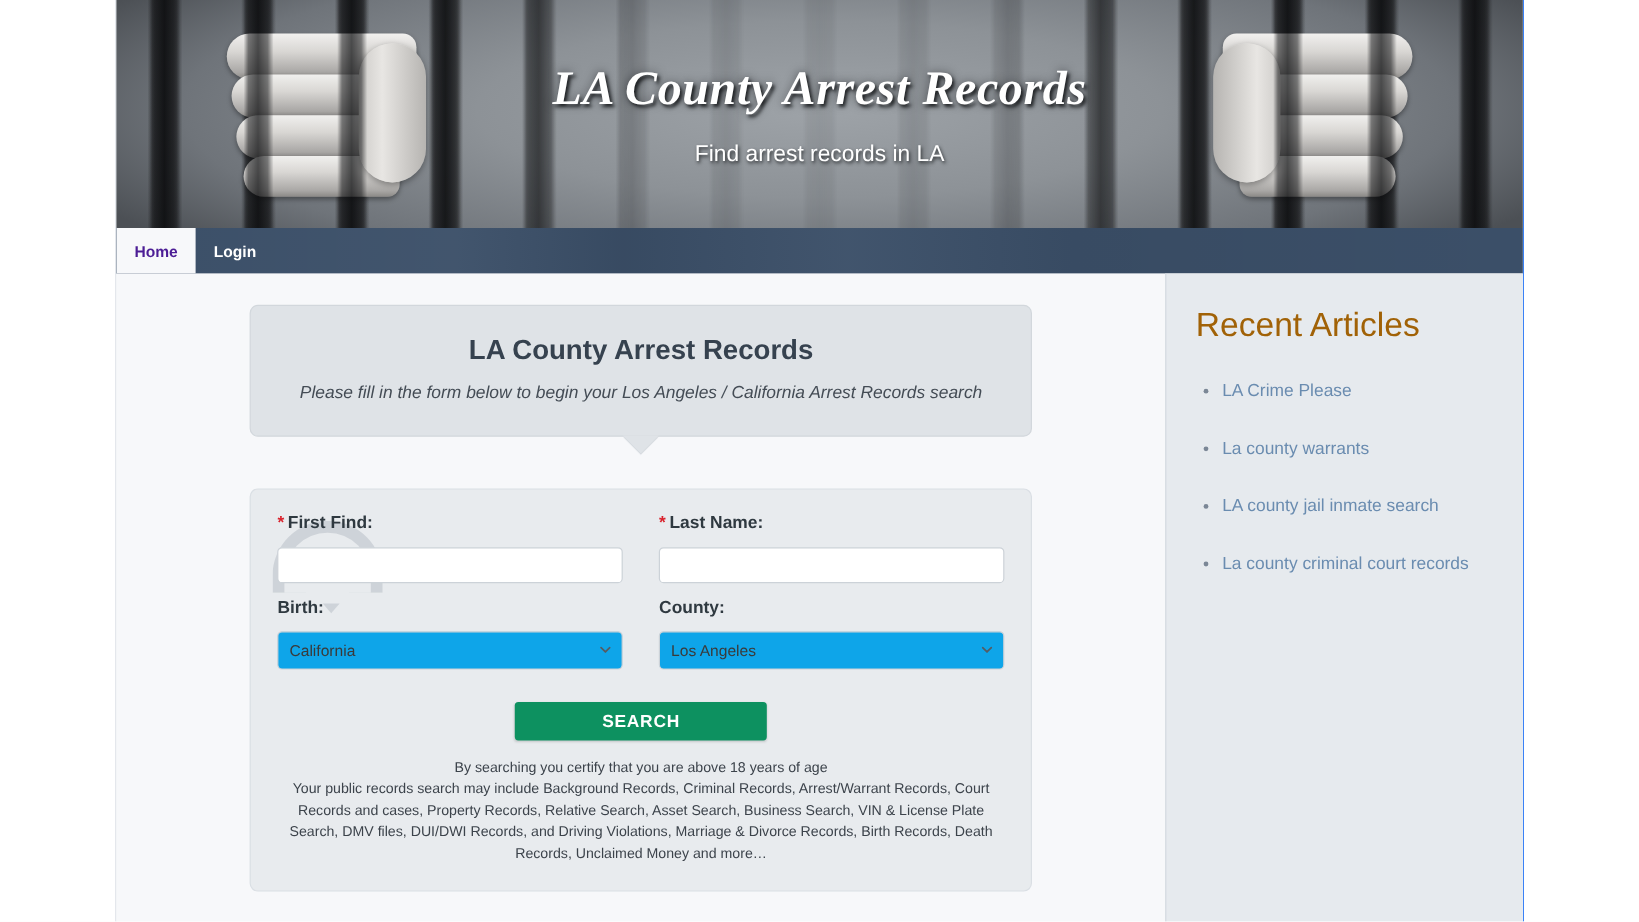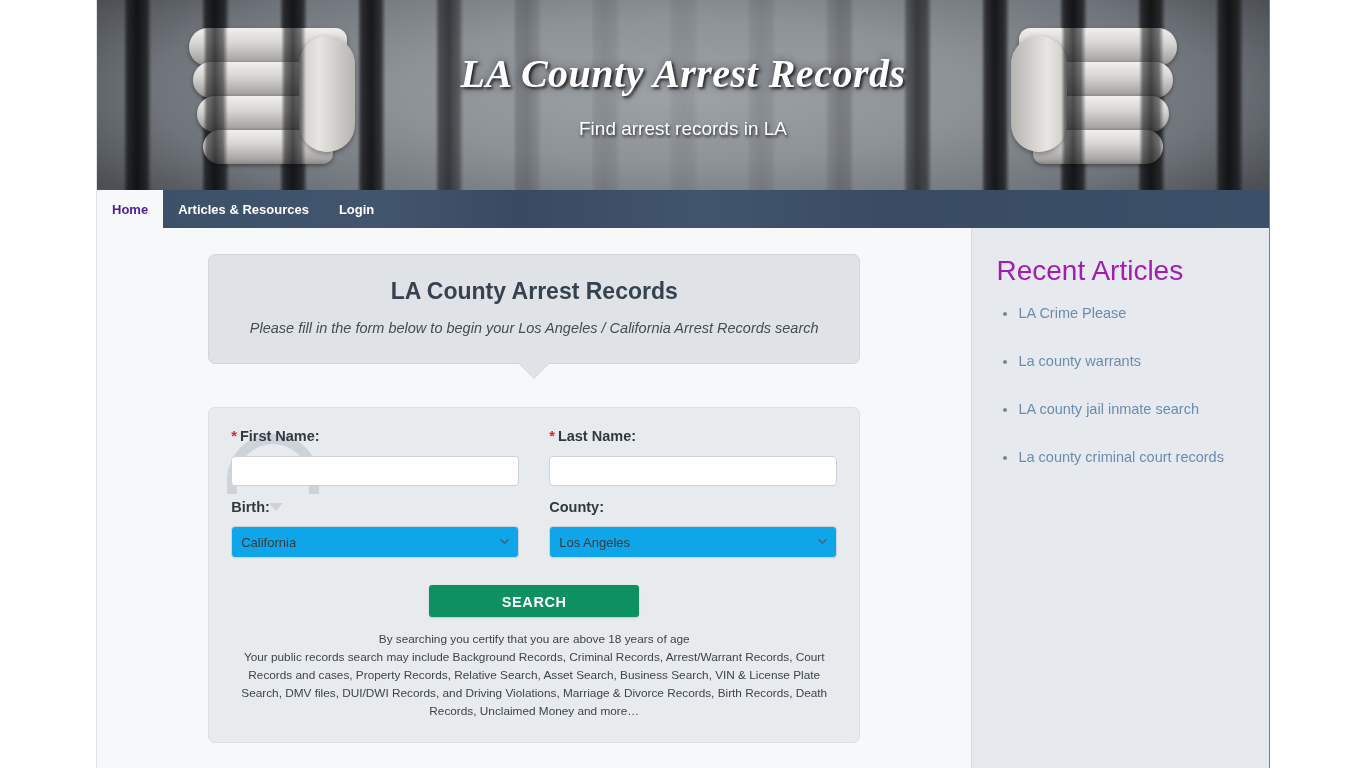--- a/index.html
+++ b/index.html
@@ -369,24 +369,24 @@
     text-align: center;
     font-size: 11.8px;
     line-height: 18px;
     color: #3c434b;
   }
   .disclaimer .line1 { display: block; }
   .disclaimer .body  { display: block; }
 
   
   .side-title {
-    margin: 0 0 14px 0;
+    margin: 0 0 27px 0;
     font-size: 28px;
     font-weight: normal;
-    color: #a21caf;
+    color: #a16207;
     line-height: 1.2;
   }
   .side-list {
     margin: 0;
     padding: 0 0 0 22px;
     list-style: disc;
   }
   .side-list li {
     margin: 0 0 25px 0;
     color: #7b8796;
@@ -432,42 +432,41 @@
       </div>
 
       <div class="banner-text">
         <h1 class="banner-title">LA County Arrest Records</h1>
         <div class="banner-sub">Find arrest records in LA</div>
       </div>
     </div>
 
     <nav class="navbar">
       <a class="nav-item active" href="#">Home</a>
-      <a class="nav-item" href="#">Articles &amp; Resources</a>
       <a class="nav-item" href="#">Login</a>
     </nav>
 
     <div class="content">
 
       <div class="main-col">
 
         <div class="callout">
           <h2 class="callout-title">LA County Arrest Records</h2>
           <p class="callout-sub">Please fill in the form below to begin your Los Angeles / California Arrest Records search</p>
           <span class="callout-tail"></span>
         </div>
 
         <div class="form-panel">
           <span class="watermark-arc"></span>
           <span class="watermark-dot"></span>
 
           <div class="field-row">
             <div class="field">
               <label class="field-label">
-                <span class="req-star">*</span><span>First Name:</span>
+                <span class="req-star">*</span><span>First Find:</span>
               </label>
               <input class="text-input" type="text" placeholder="" style="">
             </div>
 
             <div class="field">
               <label class="field-label">
                 <span class="req-star">*</span><span>Last Name:</span>
               </label>
               <input class="text-input" type="text" placeholder="" style="">
             </div>

